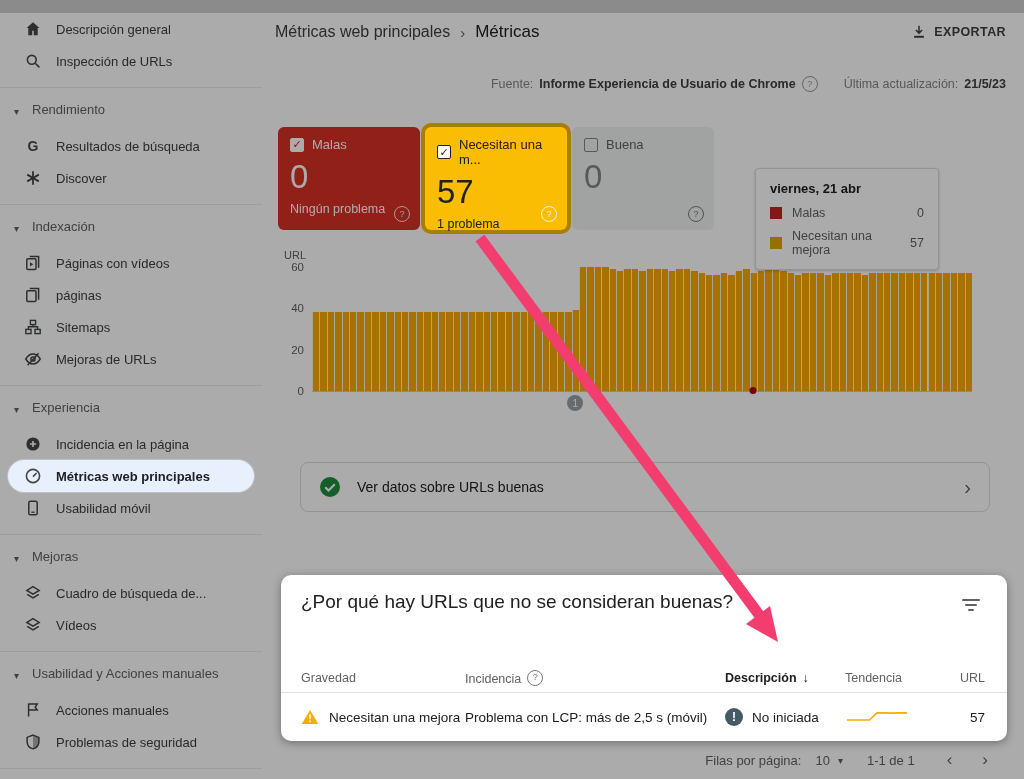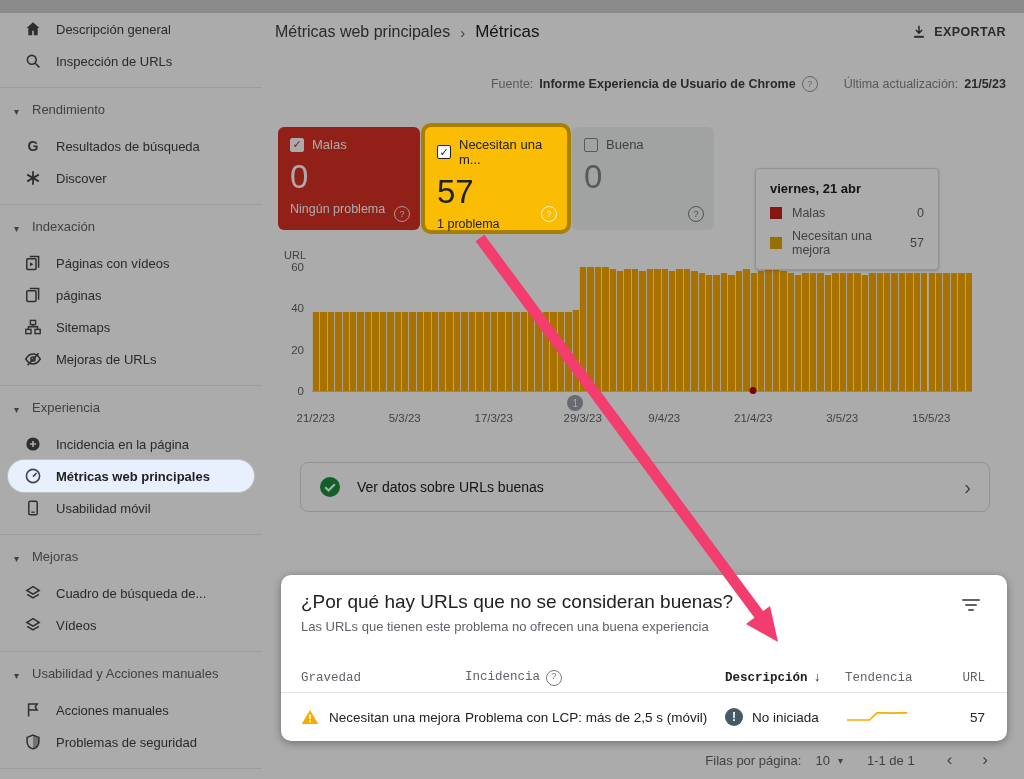--- a/index.html
+++ b/index.html
@@ -83,21 +83,21 @@
   .panel{position:absolute;left:281px;top:575px;width:726px;height:166px;background:#fff;border-radius:10px;
          box-shadow:0 2px 8px rgba(0,0,0,.35);z-index:60;box-sizing:border-box;}
   .p-title{position:absolute;left:20px;top:16px;font-size:19px;color:#202124;}
   .p-sub{position:absolute;left:20px;top:44px;font-size:13px;color:#5f6368;}
   .p-filter{position:absolute;right:26px;top:24px;width:20px;cursor:pointer;}
   .p-filter i{display:block;height:2px;background:#5f6368;margin:0 auto 3px;border-radius:1px;}
   .p-filter i:nth-child(1){width:18px;} .p-filter i:nth-child(2){width:12px;} .p-filter i:nth-child(3){width:6px;}
   .p-grid{position:absolute;left:0;right:0;display:grid;grid-template-columns:164px 260px 120px 112px 1fr;
           padding:0 22px 0 20px;align-items:center;box-sizing:border-box;}
   .p-head{top:88px;height:30px;font-size:12.5px;color:#5f6368;border-bottom:1px solid #e0e0e0;}
-  .p-head .col{display:flex;align-items:flex-start;gap:6px;cursor:pointer;font-family:Liberation Mono, monospace;}
+  .p-head .col{display:flex;align-items:flex-end;gap:6px;cursor:pointer;}
   .p-head .sorted{color:#202124;font-weight:700;}
   .p-head .col-url{justify-self:end;}
   .p-row{top:118px;height:48px;font-size:13.5px;color:#202124;cursor:pointer;}
   .sev{display:flex;align-items:center;gap:10px;}
   .sev svg{width:18px;height:16px;flex:0 0 18px;}
   .valid{display:flex;align-items:center;gap:9px;}
   .notstart{width:18px;height:18px;border-radius:50%;background:#455a64;color:#fff;font-size:12px;font-weight:700;
             display:flex;align-items:center;justify-content:center;flex:0 0 18px;}
   .spark{width:64px;height:18px;}
   .col-count{justify-self:end;}
@@ -445,30 +445,20 @@
         <div class="bar" style="left: 93.2584%; width: 1.1236%; height: 95%; background: rgb(249, 171, 0);"></div>
         <div class="bar" style="left: 94.382%; width: 1.1236%; height: 95%; background: rgb(249, 171, 0);"></div>
         <div class="bar" style="left: 95.5056%; width: 1.1236%; height: 95%; background: rgb(249, 171, 0);"></div>
         <div class="bar" style="left: 96.6292%; width: 1.1236%; height: 95%; background: rgb(249, 171, 0);"></div>
         <div class="bar" style="left: 97.7528%; width: 1.1236%; height: 95%; background: rgb(249, 171, 0);"></div>
         <div class="bar" style="left: 98.8764%; width: 1.1236%; height: 95%; background: rgb(249, 171, 0);"></div>
       </div>
     <div class="marker" id="marker" style="left: 39.8876%;">1</div>
     <div class="reddot" id="reddot" style="left: 66.8539%; background: rgb(165, 14, 14);"></div>
   </div>
-  <div class="xticks" id="xticks">
-      <span style="left: 0.561798%;">21/2/23</span>
-      <span style="left: 14.0449%;">5/3/23</span>
-      <span style="left: 27.5281%;">17/3/23</span>
-      <span style="left: 41.0112%;">29/3/23</span>
-      <span style="left: 53.3708%;">9/4/23</span>
-      <span style="left: 66.8539%;">21/4/23</span>
-      <span style="left: 80.3371%;">3/5/23</span>
-      <span style="left: 93.8202%;">15/5/23</span>
-    </div>
 
   <div class="tooltip">
     <div class="tt-title">viernes, 21 abr</div>
     <div class="tt-row">
       <span class="tt-swatch" id="sw0" style="background: rgb(197, 34, 31);"></span>
       <span class="tt-label">Malas</span>
       <span class="tt-val">0</span>
     </div>
     <div class="tt-row">
       <span class="tt-swatch" id="sw1" style="background: rgb(224, 168, 0);"></span>
@@ -481,21 +471,20 @@
     <svg class="gchk" viewBox="0 0 22 22">
       <circle cx="11" cy="11" r="10" fill="#1e8e3e"></circle>
       <path d="M6.2 11.3 9.5 14.5 15.8 8.2" stroke="#fff" stroke-width="2.1" fill="none"></path>
       </svg>
     <span class="glabel">Ver datos sobre URLs buenas</span>
     <span class="gchev">›</span>
   </div>
 
   <div class="panel">
     <div class="p-title">¿Por qué hay URLs que no se consideran buenas?</div>
-    <div class="p-sub">Las URLs que tienen este problema no ofrecen una buena experiencia</div>
     <div class="p-filter">
         <i></i>
         <i></i>
         <i></i>
       </div>
     <div class="p-grid p-head">
       <span class="col">
           <span>Gravedad</span>
         </span>
       <span class="col">

